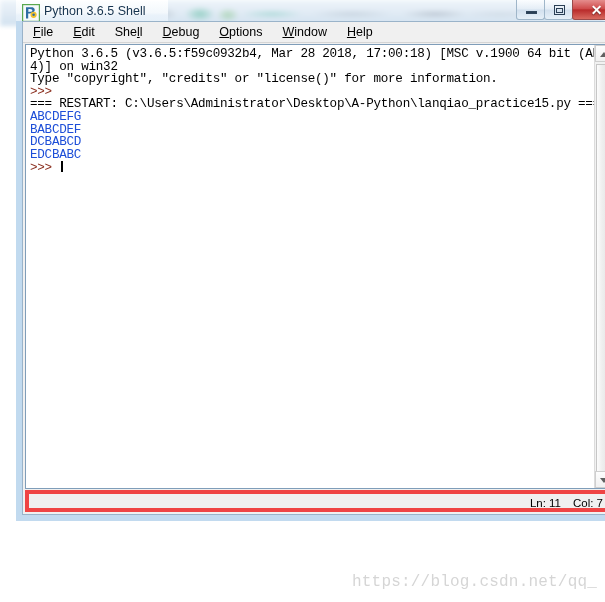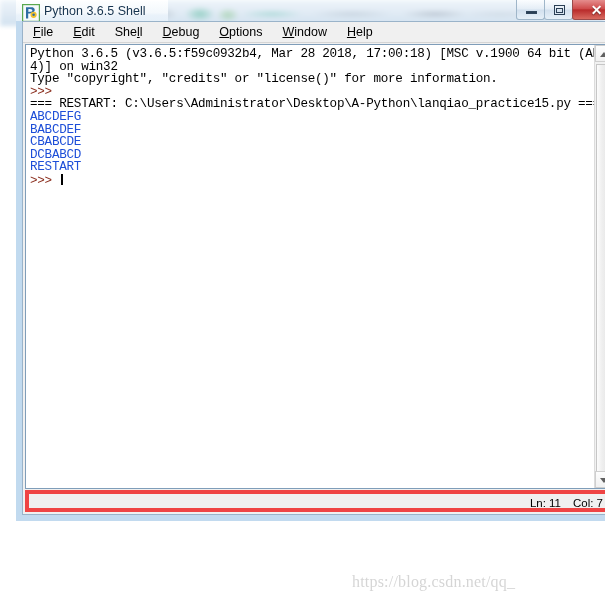--- a/index.html
+++ b/index.html
@@ -288,21 +288,21 @@
   }
   #status-ln  { right: 47px; }
   #status-col { right: 5px; }
 
   
   #watermark {
     position: absolute;
     left: 352px;
     top: 573px;
     font-size: 16px;
-    font-family: Liberation Serif, serif;
+    font-family: Liberation Mono, monospace;
     color: rgba(150,150,150,.40);
     letter-spacing: .2px;
     white-space: nowrap;
     pointer-events: none;
   }
 </style>
 </head>
 <body>
 
 <div id="backdrop">
@@ -355,23 +355,22 @@
 
       <div id="textwrap">
         <div id="shelltext">
             <div class="line c-black">Python 3.6.5 (v3.6.5:f59c0932b4, Mar 28 2018, 17:00:18) [MSC v.1900 64 bit (AMD6</div>
             <div class="line c-black">4)] on win32</div>
             <div class="line c-black">Type "copyright", "credits" or "license()" for more information.</div>
             <div class="line c-prompt">&gt;&gt;&gt; </div>
             <div class="line c-black">=== RESTART: C:\Users\Administrator\Desktop\A-Python\lanqiao_practice15.py ===</div>
             <div class="line c-blue">ABCDEFG</div>
             <div class="line c-blue">BABCDEF</div>
-            <div class="line c-blue">CBABCDE</div>
             <div class="line c-blue">DCBABCD</div>
-            <div class="line c-blue">RESTART</div>
+            <div class="line c-blue">EDCBABC</div>
             <div class="line c-prompt"><span>&gt;&gt;&gt; </span><span class="cursorbar"></span></div>
           </div>
 
         <div id="vscroll">
           <div class="sb-btn up">
             <span class="arrow up"></span>
           </div>
           <div id="sb-thumb"></div>
           <div class="sb-btn down">
             <span class="arrow down"></span>

